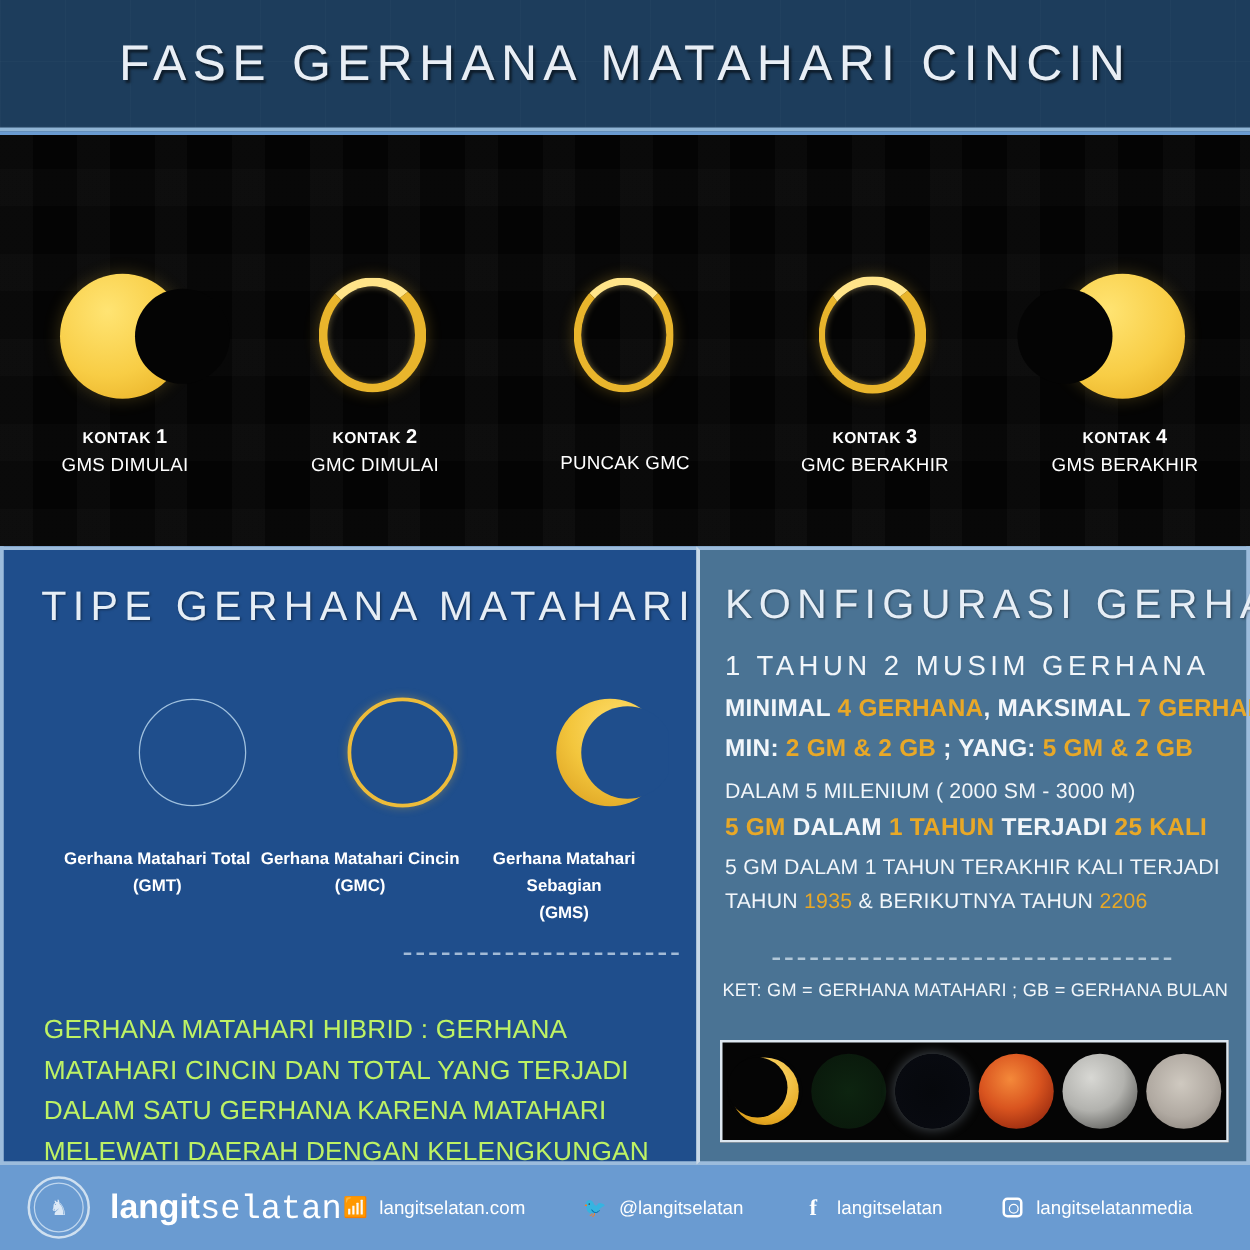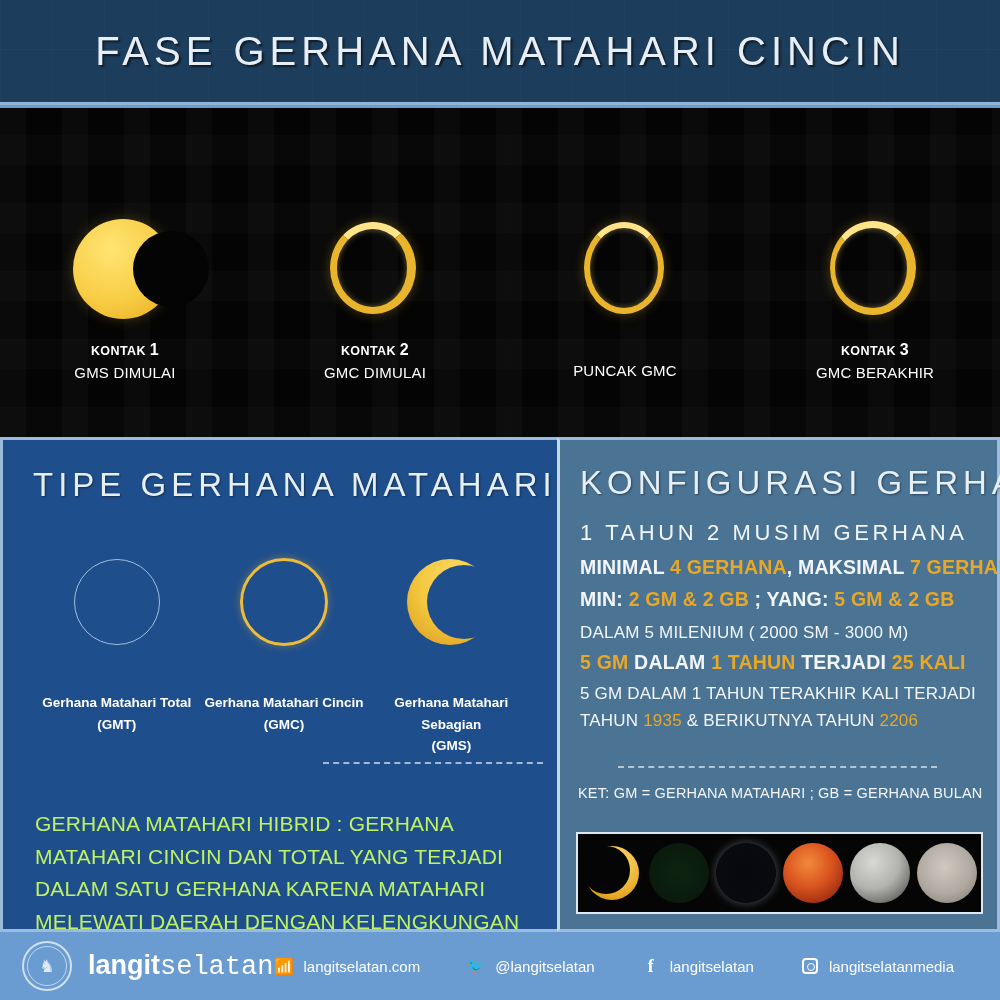--- a/index.html
+++ b/index.html
@@ -109,21 +109,21 @@
   .panel-title {
     font-size: 33px; font-weight: 300; letter-spacing: 5px;
     color: #e6eef6; text-shadow: 1px 1px 2px rgba(0,0,0,.4);
     text-align: center; white-space: nowrap;
   }
   .panel-title.left-t { margin-bottom: 52px; }
   .panel-title.right-t { text-align: left; margin-bottom: 16px; }
 
   
   .types { display: flex; justify-content: space-around; align-items: flex-start; }
-  .type { width: 172px; display: flex; flex-direction: column; align-items: center; gap: 16px; }
+  .type { width: 172px; display: flex; flex-direction: column; align-items: flex-end; }
   .type-icon { width: 92px; height: 92px; position: relative; }
   .circ-total {
     position: absolute; inset: 3px; border-radius: 50%;
     border: 1.5px solid #9fc0de; background: transparent;
   }
   .circ-annular {
     position: absolute; inset: 2px; border-radius: 50%;
     border: 3.5px solid #edbc3a; background: transparent;
     box-shadow: 0 0 8px rgba(237,188,58,.35);
   }
@@ -298,20 +298,33 @@
         </div>
         <div class="phase-cap">
           <div class="cap-1">
             <span>KONTAK</span>
             <span class="num">3</span>
           </div>
           <div class="cap-2">GMC BERAKHIR</div>
         </div>
       </div>
 
+      <div class="phase">
+        <div class="disc-wrap">
+          <div class="sun-bitten"></div>
+            <div class="bite left"></div>
+        </div>
+        <div class="phase-cap">
+          <div class="cap-1">
+            <span>KONTAK</span>
+            <span class="num">4</span>
+          </div>
+          <div class="cap-2">GMS BERAKHIR</div>
+        </div>
+      </div>
 
     </div>
   </div>
 
   <div class="lower">
 
     <div class="panel-left">
       <div class="panel-title left-t">TIPE GERHANA MATAHARI</div>
 
       <div class="types">

